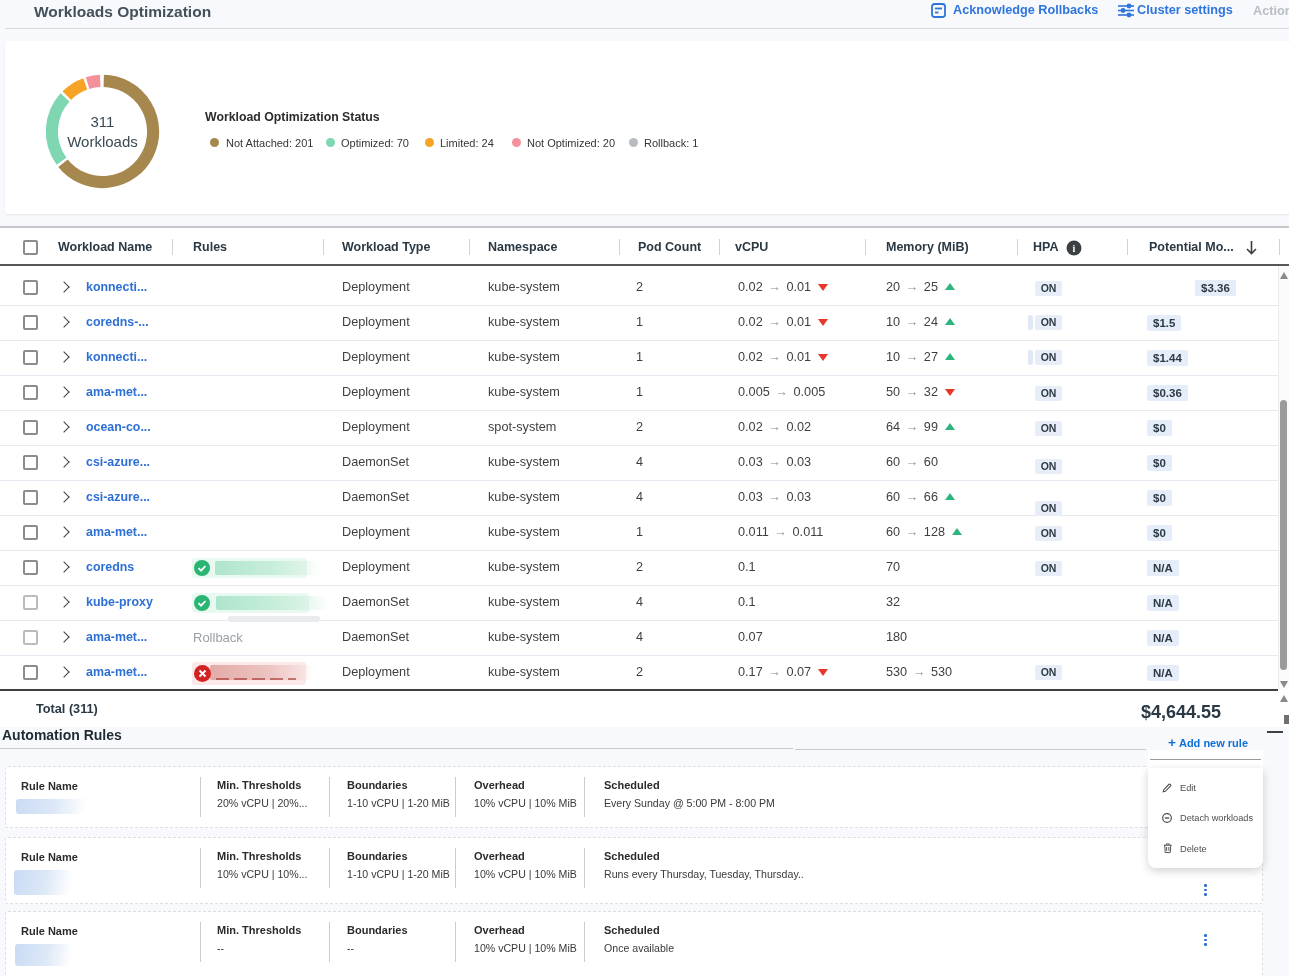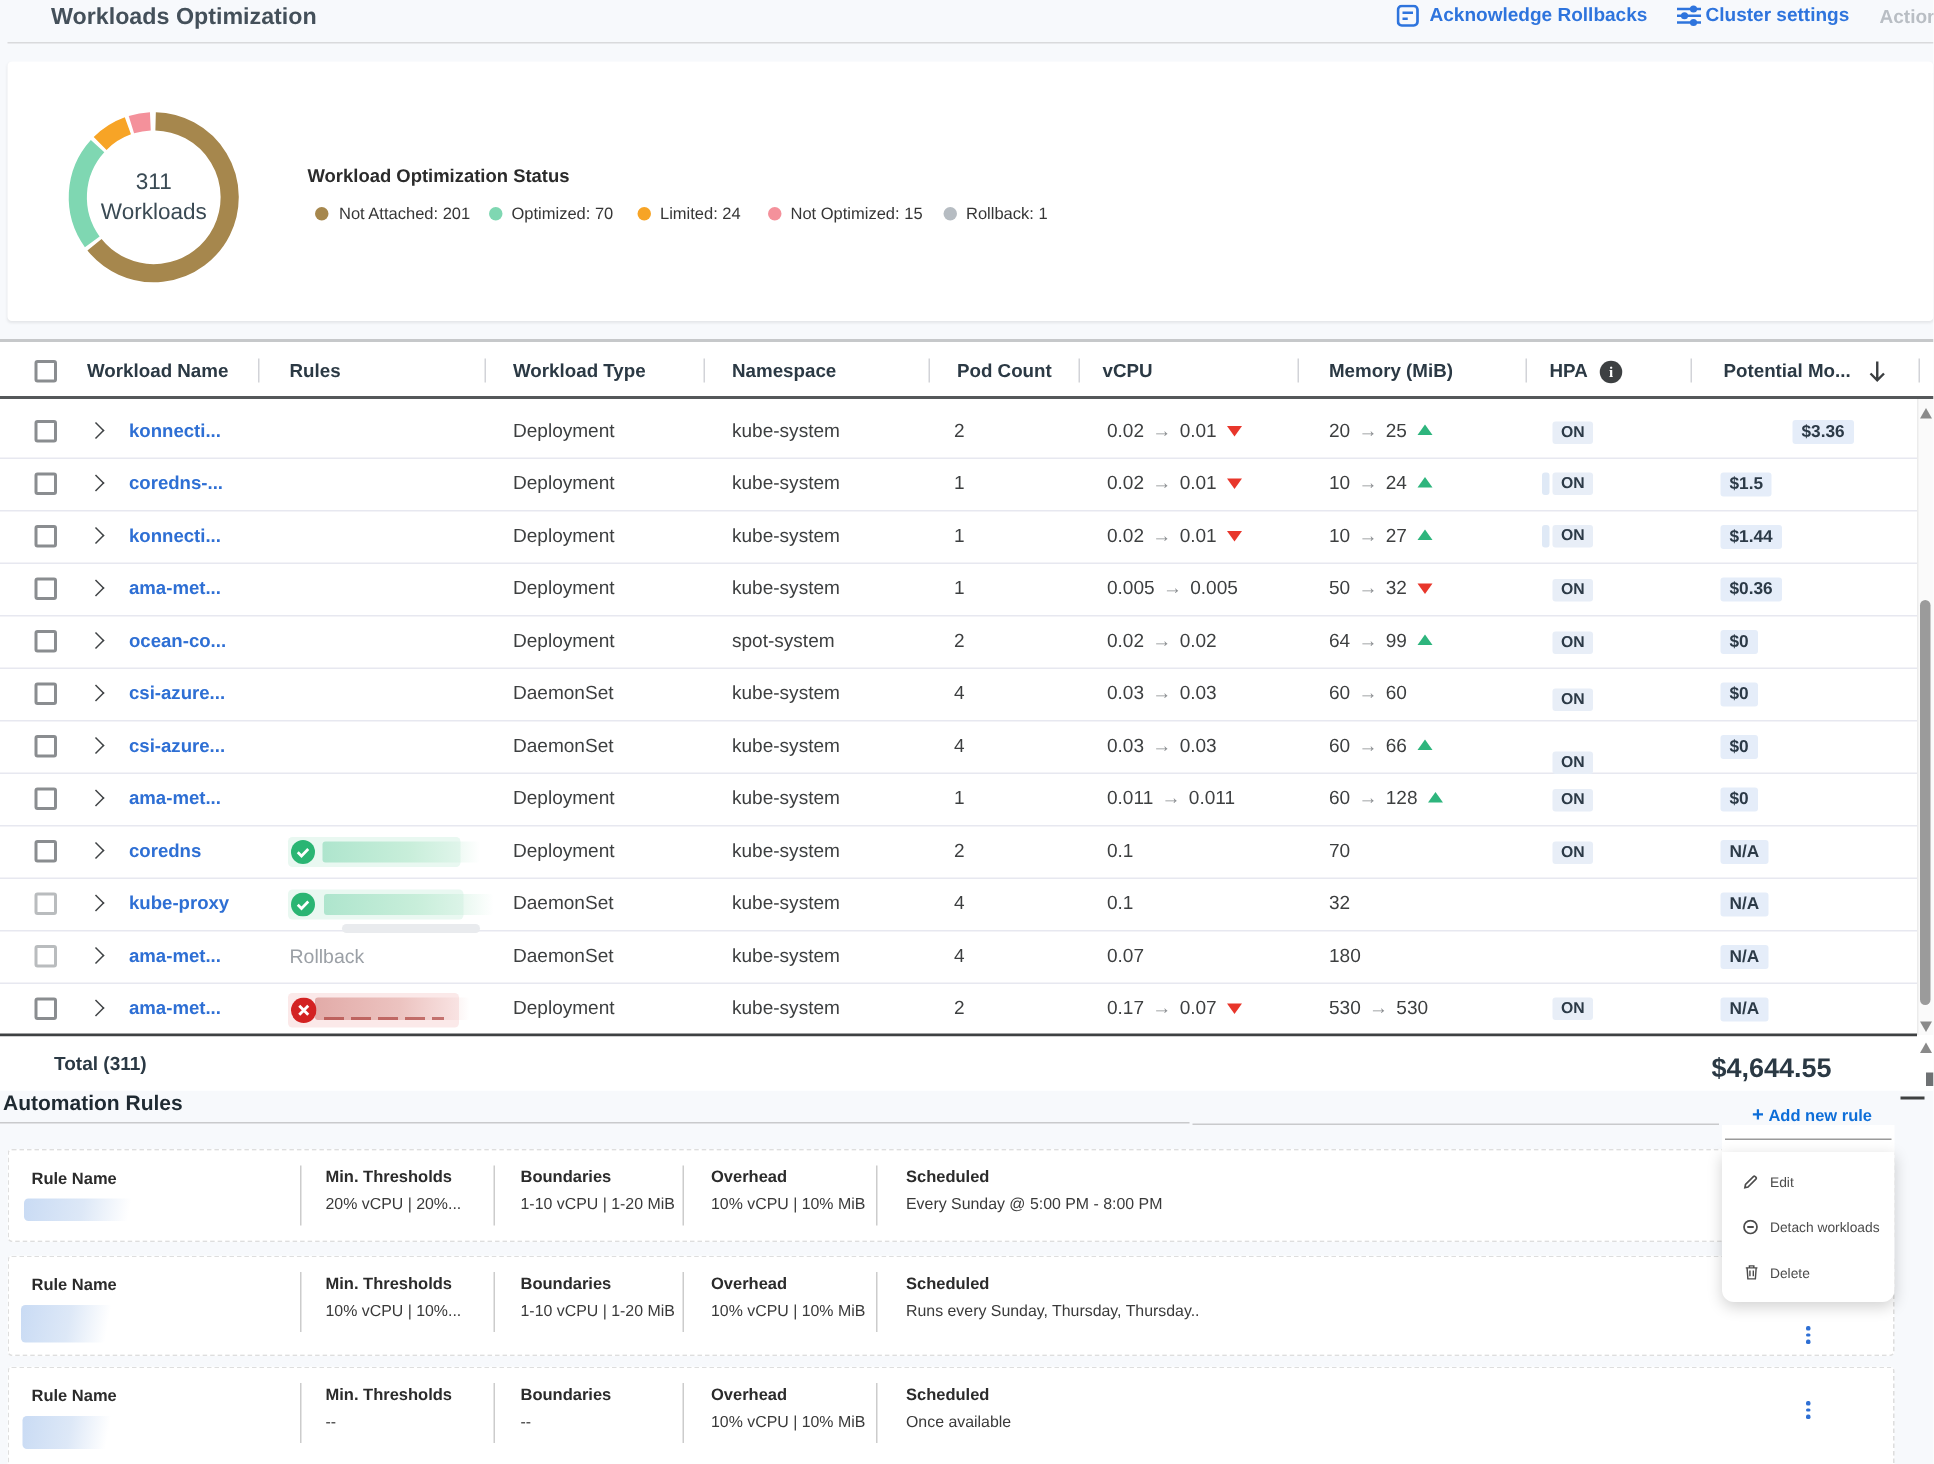--- a/index.html
+++ b/index.html
@@ -86,21 +86,21 @@
 </svg>
 <div class="abs" id="donuttext">311<br>Workloads</div>
 <div class="abs" id="legtitle">Workload Optimization Status</div>
 <div class="abs legdot" style="left:210px; background:#a6874d;"></div>
 <div class="abs legtext" style="left:226px;">Not Attached: 201</div>
 <div class="abs legdot" style="left:326px; background:#7fd7b2;"></div>
 <div class="abs legtext" style="left:341px;">Optimized: 70</div>
 <div class="abs legdot" style="left:425px; background:#f7a426;"></div>
 <div class="abs legtext" style="left:440px;">Limited: 24</div>
 <div class="abs legdot" style="left:512px; background:#f4919b;"></div>
-<div class="abs legtext" style="left:527px;">Not Optimized: 15</div>
+<div class="abs legtext" style="left:527px;">Not Optimized: 20</div>
 <div class="abs legdot" style="left:629px; background:#b6bcc2;"></div>
 <div class="abs legtext" style="left:644px;">Rollback: 1</div>
 
 <div class="abs" id="tabletop"></div>
 <div class="abs" id="tablebg"></div>
 <div class="abs cb" style="top:240px;"></div>
 <div class="abs th" style="left:58px;">Workload Name</div>
 <div class="abs th" style="left:193px;">Rules</div>
 <div class="abs th" style="left:342px;">Workload Type</div>
 <div class="abs th" style="left:488px;">Namespace</div>
@@ -317,21 +317,21 @@
 <div class="abs rulecard" style="top:837px; height:67px;"></div>
 <div class="abs rlabel" style="left:21px; top:851px;">Rule Name</div>
 <div class="abs pill" style="left:14px; top:870px; width:71px; height:25px;"></div>
 <div class="abs rlabel" style="left:217px; top:850px;">Min. Thresholds</div>
 <div class="abs rval" style="left:217px; top:868px;">10% vCPU | 10%...</div>
 <div class="abs rlabel" style="left:347px; top:850px;">Boundaries</div>
 <div class="abs rval" style="left:347px; top:868px;">1-10 vCPU | 1-20 MiB</div>
 <div class="abs rlabel" style="left:474px; top:850px;">Overhead</div>
 <div class="abs rval" style="left:474px; top:868px;">10% vCPU | 10% MiB</div>
 <div class="abs rlabel" style="left:604px; top:850px;">Scheduled</div>
-<div class="abs rval" style="left:604px; top:868px;">Runs every Sunday, Thursday, Thursday..</div>
+<div class="abs rval" style="left:604px; top:868px;">Runs every Thursday, Tuesday, Thursday..</div>
 <div class="abs rsep" style="left:200px; top:848px;"></div>
 <div class="abs rsep" style="left:329px; top:848px;"></div>
 <div class="abs rsep" style="left:455px; top:848px;"></div>
 <div class="abs rsep" style="left:584px; top:848px;"></div>
 <div class="abs rulecard" style="top:911px; height:70px;"></div>
 <div class="abs rlabel" style="left:21px; top:925px;">Rule Name</div>
 <div class="abs pill" style="left:15px; top:944px; width:70px; height:22px;"></div>
 <div class="abs rlabel" style="left:217px; top:924px;">Min. Thresholds</div>
 <div class="abs rval" style="left:217px; top:942px;">--</div>
 <div class="abs rlabel" style="left:347px; top:924px;">Boundaries</div>

